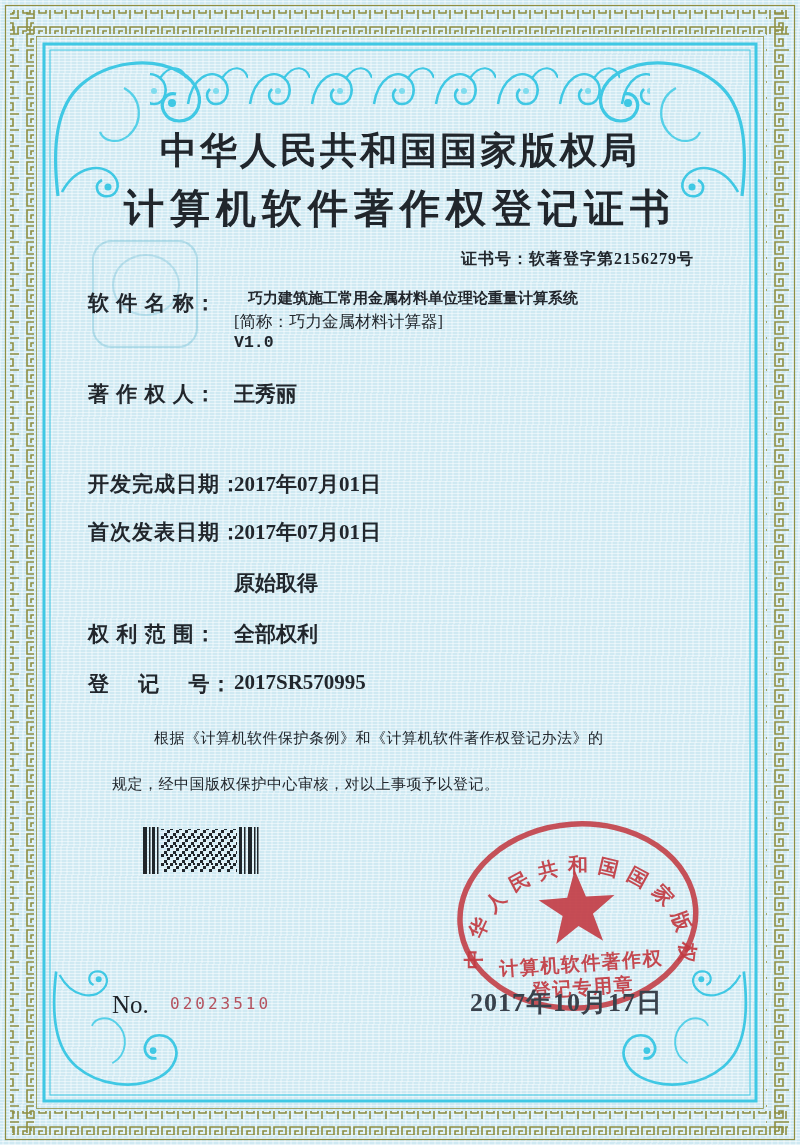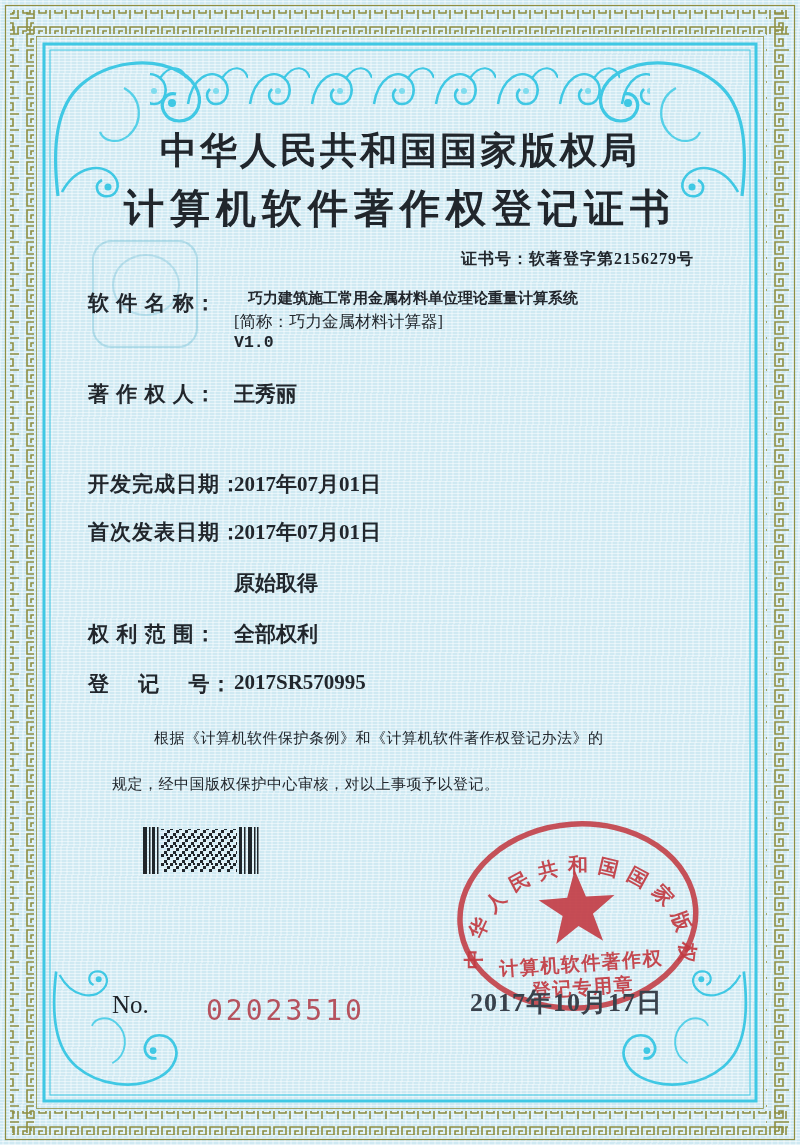--- a/index.html
+++ b/index.html
@@ -22,22 +22,22 @@
   .sw-line2{left:234px;top:311px;font-size:16.5px;font-weight:400;}
   .sw-line3{left:234px;top:333px;font-size:16.5px;font-weight:700;font-family:"Liberation Mono","DejaVu Sans Mono",monospace;}
   .statement{left:78px;width:655px;font-size:15px;font-weight:400;letter-spacing:.5px;margin-left:34px;}
   .watermark{position:absolute;z-index:1;left:92px;top:240px;width:102px;height:104px;
     border:2px solid rgba(90,180,205,.35);border-radius:20px;}
   .watermark .inner{position:absolute;left:18px;top:12px;width:64px;height:58px;
     border:2px solid rgba(90,180,205,.30);border-radius:50%;}
   .barcode{position:absolute;z-index:2;left:143px;top:827px;}
   .stamp{position:absolute;z-index:3;left:450px;top:818px;transform:rotate(-4deg);}
   .serial{position:absolute;z-index:2;left:112px;top:991px;font-size:25px;color:#1d2126;}
-  .serial-num{position:absolute;z-index:2;left:170px;top:994px;font-size:28px;letter-spacing:3px;
-    color:#b5525e;font-family:"DejaVu Sans Mono","Liberation Mono",monospace;margin-left:36px;}
+  .serial-num{position:absolute;z-index:2;left:170px;top:994px;font-size:16px;letter-spacing:3px;
+    color:#b5525e;font-family:"DejaVu Sans Mono","Liberation Mono",monospace;}
   .issue-date{position:absolute;z-index:4;left:470px;top:985px;font-size:26px;font-weight:700;color:#39414b;letter-spacing:1px;}
 </style>
 </head>
 <body>
 
 <div class="certificate">
 
   <svg class="deco" width="800" height="1145" viewBox="0 0 800 1145">
     <defs>
       <pattern id="gk" width="16" height="22" patternUnits="userSpaceOnUse">

